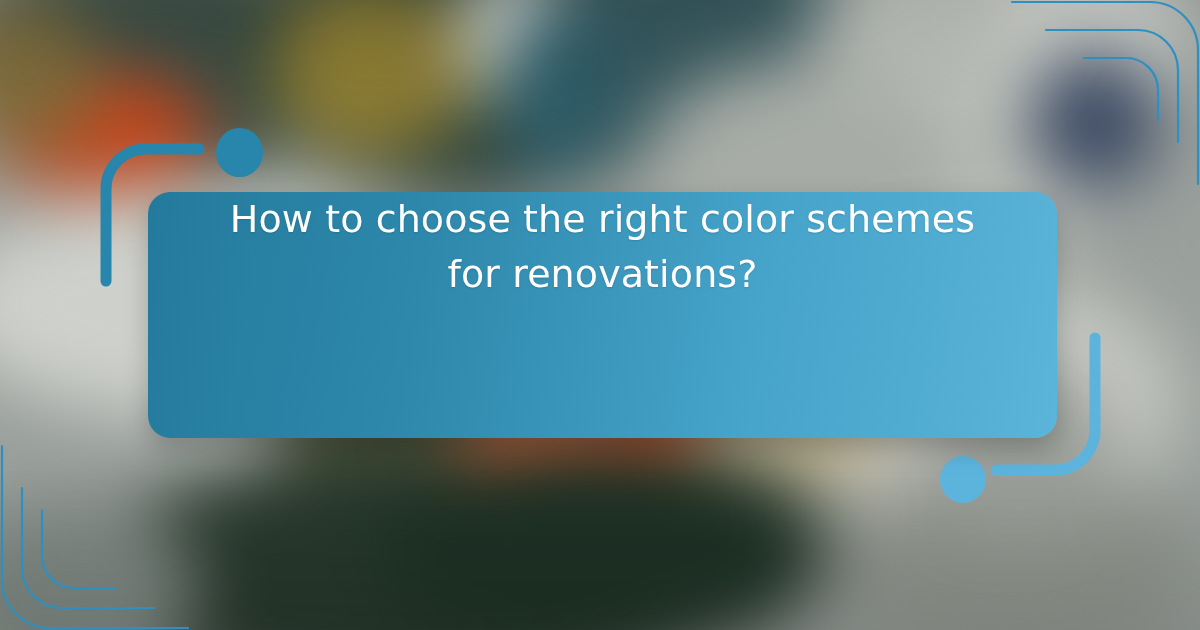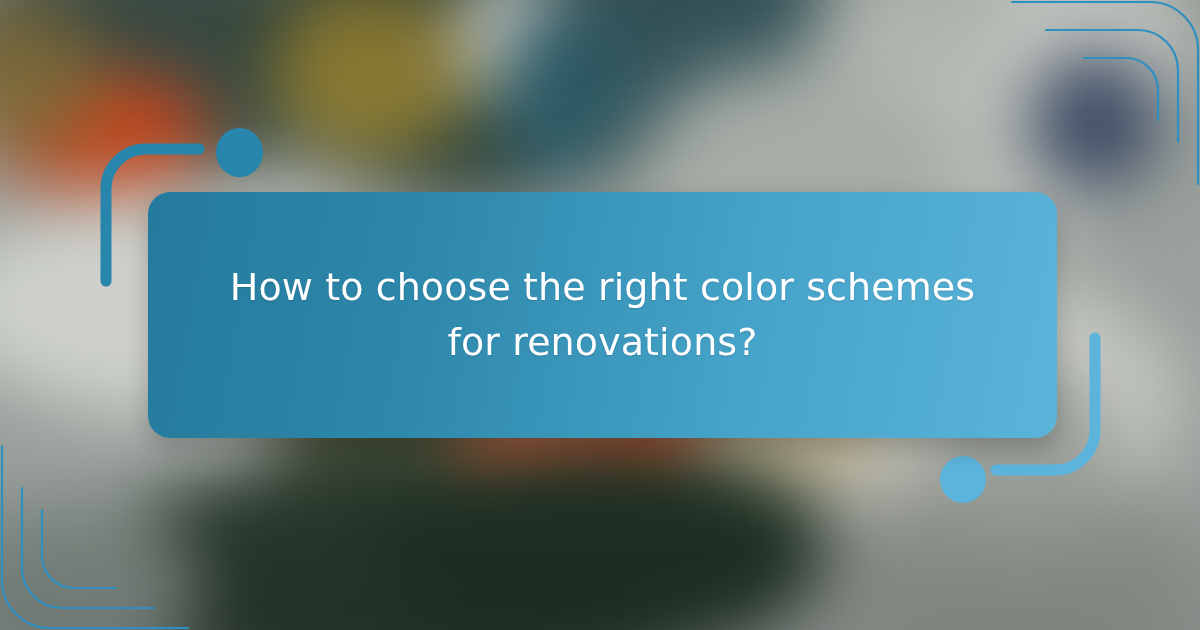--- a/index.html
+++ b/index.html
@@ -81,21 +81,20 @@
     position: absolute;
     left: 148px;
     top: 192px;
     width: 909px;
     height: 246px;
     border-radius: 22px;
     background: linear-gradient(100deg, #247a9c 0%, #2d88ab 30%, #46a3c9 66%, #5bb4d9 100%);
     box-shadow: 0 10px 26px rgba(0,0,0,0.22);
     z-index: 4;
     display: flex;
-    align-items: center;
     justify-content: center;
     box-sizing: border-box;
     padding: 0 66px;
   }
   .card-title {
     margin: 0;
     color: #ffffff;
     font-size: 38px;
     line-height: 1.45;
     font-weight: 400;

